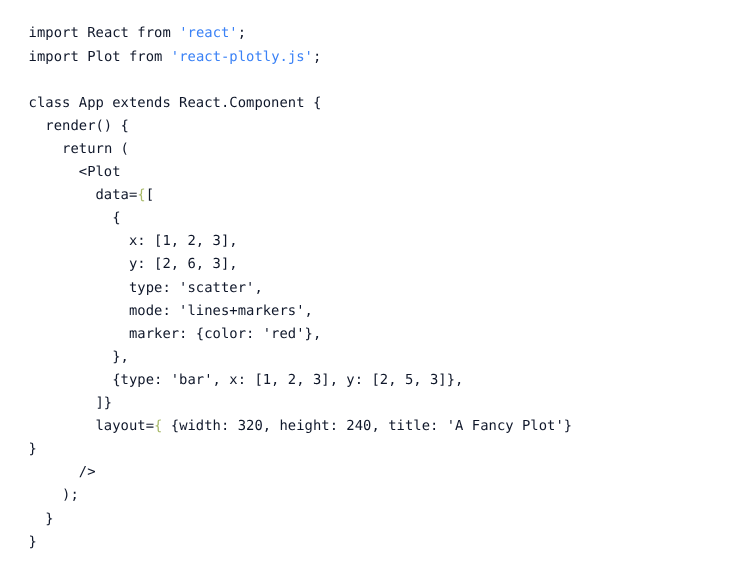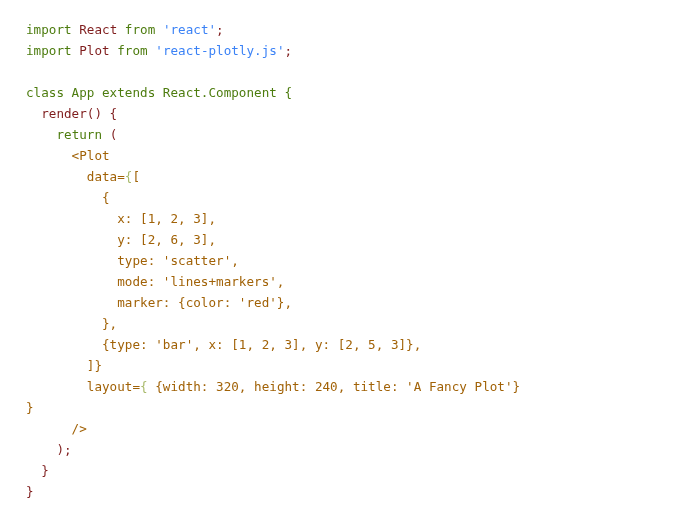--- a/index.html
+++ b/index.html
@@ -19,23 +19,23 @@
     top: 19px;
     font-size: 12.6px;
     line-height: 21px;
     white-space: pre;
     letter-spacing: 0.02px;
   }
   .line {
     height: 21px;
     white-space: pre;
   }
-  .kw   { color: #4d7c0f; }
-  .id   { color: #7f1d1d; }
+  .kw   { color: #0f172a; }
+  .id   { color: #0f172a; }
   .str  { color: #3b82f6; }
-  .jsx  { color: #a16207; }
+  .jsx  { color: #0f172a; }
   .brc  { color: #a8b96a; }
   .blank { height: 21px; }
 </style>
 </head>
 <body>
 
 <div id="code-block"><div class="line"><span class="kw">import</span><span class="id"> </span><span class="id">React</span><span class="id"> </span><span class="kw">from</span><span class="id"> </span><span class="str">'react'</span><span class="id">;</span></div><div class="line"><span class="kw">import</span><span class="id"> </span><span class="id">Plot</span><span class="id"> </span><span class="kw">from</span><span class="id"> </span><span class="str">'react-plotly.js'</span><span class="id">;</span></div><div class="line blank">&nbsp;</div><div class="line"><span class="kw">class App extends React.Component {</span></div><div class="line"><span class="id">  render() {</span></div><div class="line"><span class="id">    </span><span class="kw">return</span><span class="id"> (</span></div><div class="line"><span class="jsx">      &lt;Plot</span></div><div class="line"><span class="jsx">        data=</span><span class="brc">{</span><span class="jsx">[</span></div><div class="line"><span class="jsx">          {</span></div><div class="line"><span class="jsx">            x: [1, 2, 3],</span></div><div class="line"><span class="jsx">            y: [2, 6, 3],</span></div><div class="line"><span class="jsx">            type: 'scatter',</span></div><div class="line"><span class="jsx">            mode: 'lines+markers',</span></div><div class="line"><span class="jsx">            marker: {color: 'red'},</span></div><div class="line"><span class="jsx">          },</span></div><div class="line"><span class="jsx">          {type: 'bar', x: [1, 2, 3], y: [2, 5, 3]},</span></div><div class="line"><span class="jsx">        ]}</span></div><div class="line"><span class="jsx">        layout=</span><span class="brc">{</span><span class="jsx"> {width: 320, height: 240, title: 'A Fancy Plot'}</span></div><div class="line"><span class="jsx">}</span></div><div class="line"><span class="jsx">      /&gt;</span></div><div class="line"><span class="id">    );</span></div><div class="line"><span class="id">  }</span></div><div class="line"><span class="id">}</span></div></div>
 
 </body></html>

